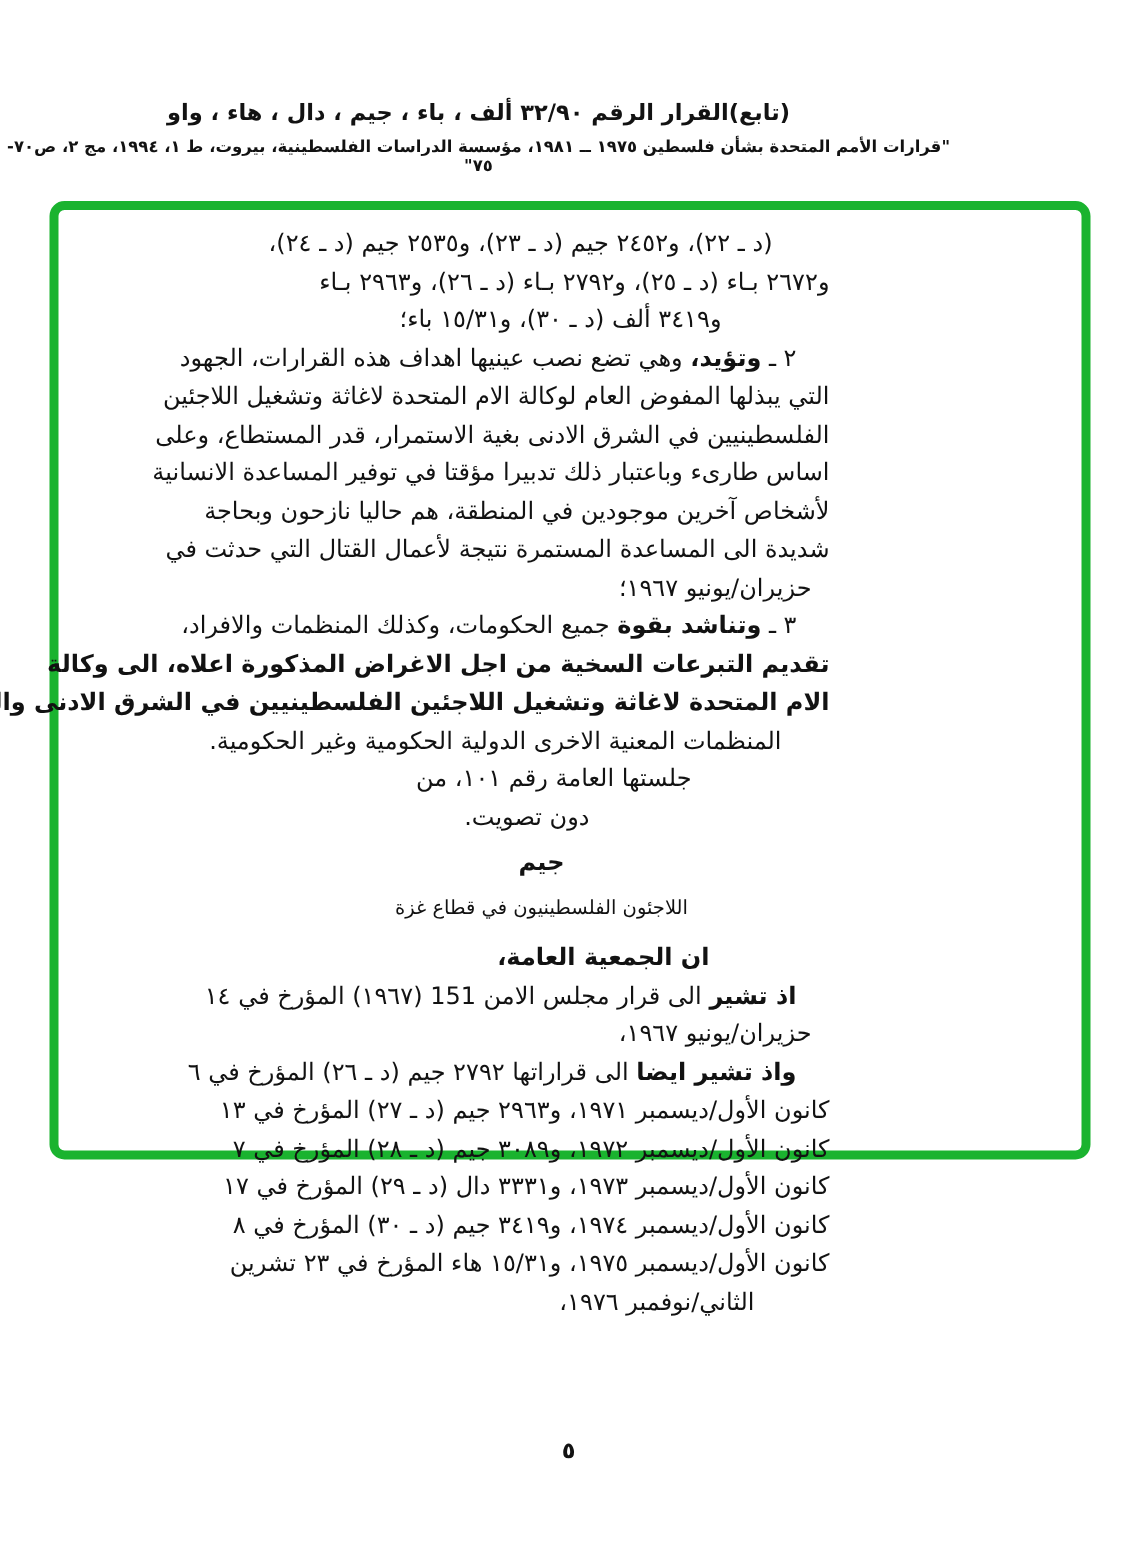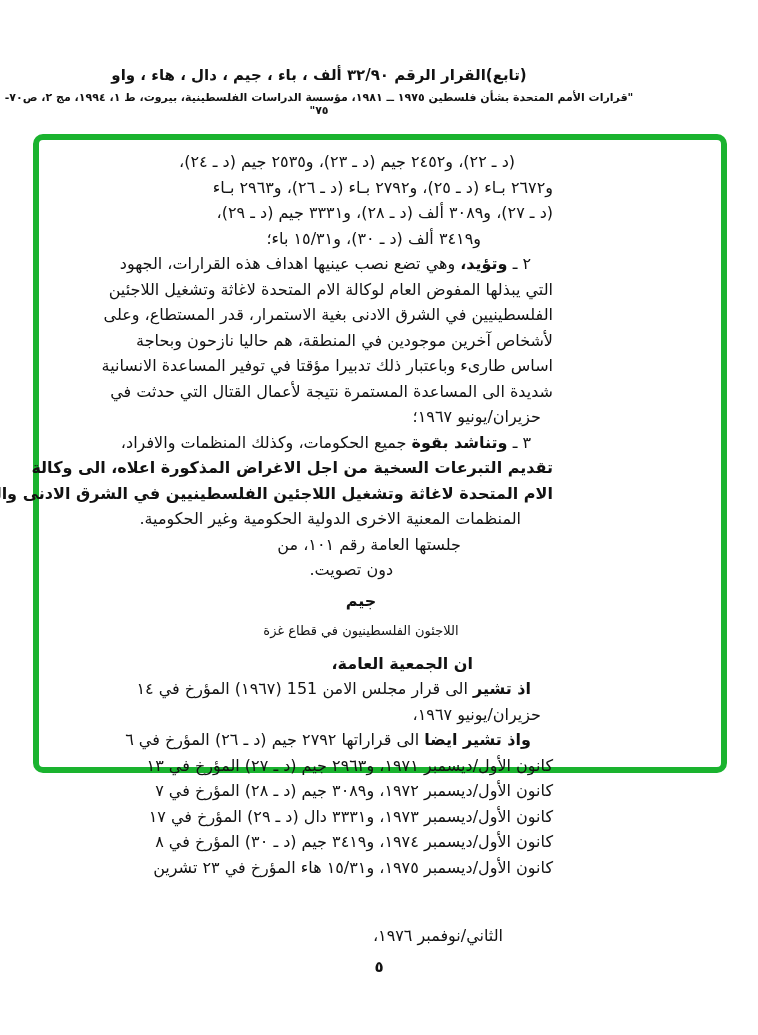--- a/index.html
+++ b/index.html
@@ -45,43 +45,42 @@
 
 <div class="page-header">
   <div class="title">(تابع)القرار الرقم ٣٢/٩٠ ألف ، باء ، جيم ، دال ، هاء ، واو</div>
   <div class="source">"قرارات الأمم المتحدة بشأن فلسطين ١٩٧٥ ــ ١٩٨١، مؤسسة الدراسات الفلسطينية، بيروت، ط ١، ١٩٩٤، مج ٢، ص٧٠- ٧٥"</div>
 </div>
 
 <div class="doc-frame">
   <div class="doc-body">
       <div class="line" style="padding-right: 38px;">(د ـ ٢٢)، و٢٤٥٢ جيم (د ـ ٢٣)، و٢٥٣٥ جيم (د ـ ٢٤)،</div>
       <div class="line">و٢٦٧٢ بـاء (د ـ ٢٥)، و٢٧٩٢ بـاء (د ـ ٢٦)، و٢٩٦٣ بـاء</div>
-      <div class="line">(د ـ ٢٧)، و٣٠٨٩ ألف (د ـ ٢٨)، و٣٣٣١ جيم (د ـ ٢٩)،</div>
       <div class="line" style="padding-right: 72px;">و٣٤١٩ ألف (د ـ ٣٠)، و١٥/٣١ باء؛</div>
       <div class="line" style="padding-right: 22px;"><span>٢ ـ </span><b>وتؤيد،</b><span> وهي تضع نصب عينيها اهداف هذه القرارات، الجهود</span></div>
       <div class="line">التي يبذلها المفوض العام لوكالة الام المتحدة لاغاثة وتشغيل اللاجئين</div>
       <div class="line">الفلسطينيين في الشرق الادنى بغية الاستمرار، قدر المستطاع، وعلى</div>
+      <div class="line">اساس طارىء وباعتبار ذلك تدبيرا مؤقتا في توفير المساعدة الانسانية</div>
       <div class="line">لأشخاص آخرين موجودين في المنطقة، هم حاليا نازحون وبحاجة</div>
-      <div class="line">اساس طارىء وباعتبار ذلك تدبيرا مؤقتا في توفير المساعدة الانسانية</div>
       <div class="line">شديدة الى المساعدة المستمرة نتيجة لأعمال القتال التي حدثت في</div>
       <div class="line" style="padding-right: 12px;">حزيران/يونيو ١٩٦٧؛</div>
       <div class="line" style="padding-right: 22px;"><span>٣ ـ </span><b>وتناشد بقوة</b><span> جميع الحكومات، وكذلك المنظمات والافراد،</span></div>
       <div class="line" style="font-weight: bold;">تقديم التبرعات السخية من اجل الاغراض المذكورة اعلاه، الى وكالة</div>
       <div class="line" style="font-weight: bold;">الام المتحدة لاغاثة وتشغيل اللاجئين الفلسطينيين في الشرق الادنى والى</div>
       <div class="line" style="padding-right: 32px; font-weight: normal;">المنظمات المعنية الاخرى الدولية الحكومية وغير الحكومية.</div>
       <div class="line" style="padding-right: 92px;">جلستها العامة رقم ١٠١، من</div>
       <div class="line" style="padding-right: 160px;">دون تصويت.</div>
       <div class="line center" style="margin-top: 5px; font-weight: bold;">جيم</div>
       <div class="line center" style="margin-top: 5px; font-size: 13px; font-weight: normal;">اللاجئون الفلسطينيون في قطاع غزة</div>
       <div class="line" style="padding-right: 80px; margin-top: 7px; font-weight: bold;">ان الجمعية العامة،</div>
       <div class="line" style="padding-right: 22px;"><b>اذ تشير</b><span> الى قرار مجلس الامن 151 (١٩٦٧) المؤرخ في ١٤</span></div>
       <div class="line" style="padding-right: 12px;">حزيران/يونيو ١٩٦٧،</div>
       <div class="line" style="padding-right: 22px;"><b>واذ تشير ايضا</b><span> الى قراراتها ٢٧٩٢ جيم (د ـ ٢٦) المؤرخ في ٦</span></div>
       <div class="line">كانون الأول/ديسمبر ١٩٧١، و٢٩٦٣ جيم (د ـ ٢٧) المؤرخ في ١٣</div>
       <div class="line">كانون الأول/ديسمبر ١٩٧٢، و٣٠٨٩ جيم (د ـ ٢٨) المؤرخ في ٧</div>
       <div class="line">كانون الأول/ديسمبر ١٩٧٣، و٣٣٣١ دال (د ـ ٢٩) المؤرخ في ١٧</div>
       <div class="line">كانون الأول/ديسمبر ١٩٧٤، و٣٤١٩ جيم (د ـ ٣٠) المؤرخ في ٨</div>
       <div class="line">كانون الأول/ديسمبر ١٩٧٥، و١٥/٣١ هاء المؤرخ في ٢٣ تشرين</div>
-      <div class="line" style="padding-right: 50px; margin-top: 43px;">الثاني/نوفمبر ١٩٧٦،</div>
+      <div class="line" style="padding-right: 50px;">الثاني/نوفمبر ١٩٧٦،</div>
     </div>
 </div>
 
 <div class="page-number">٥</div>
 
 </body></html>

